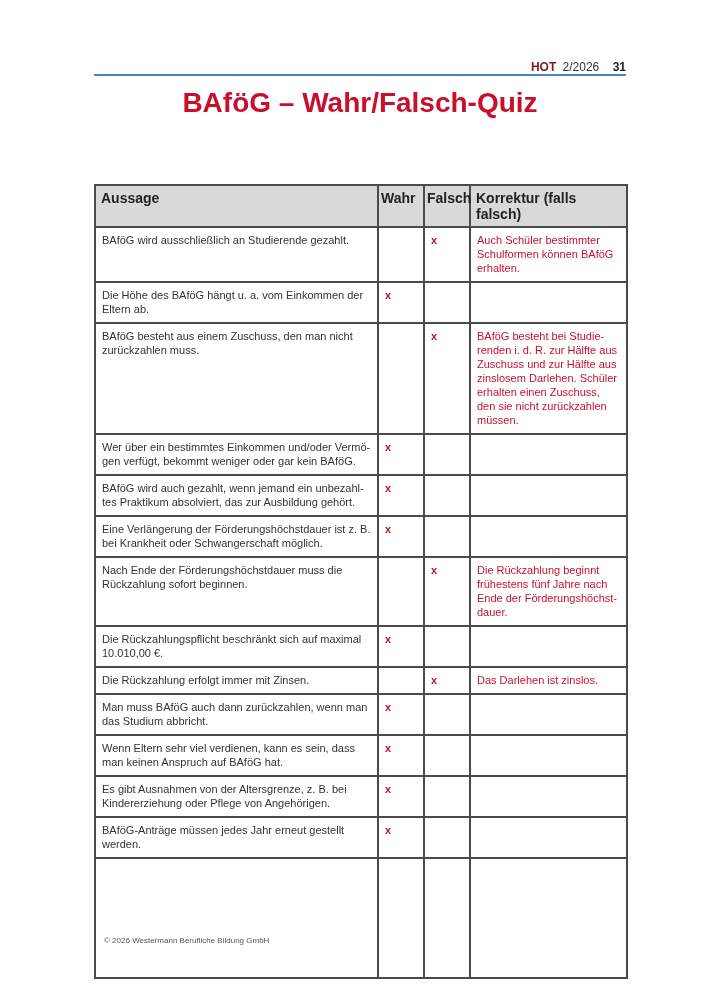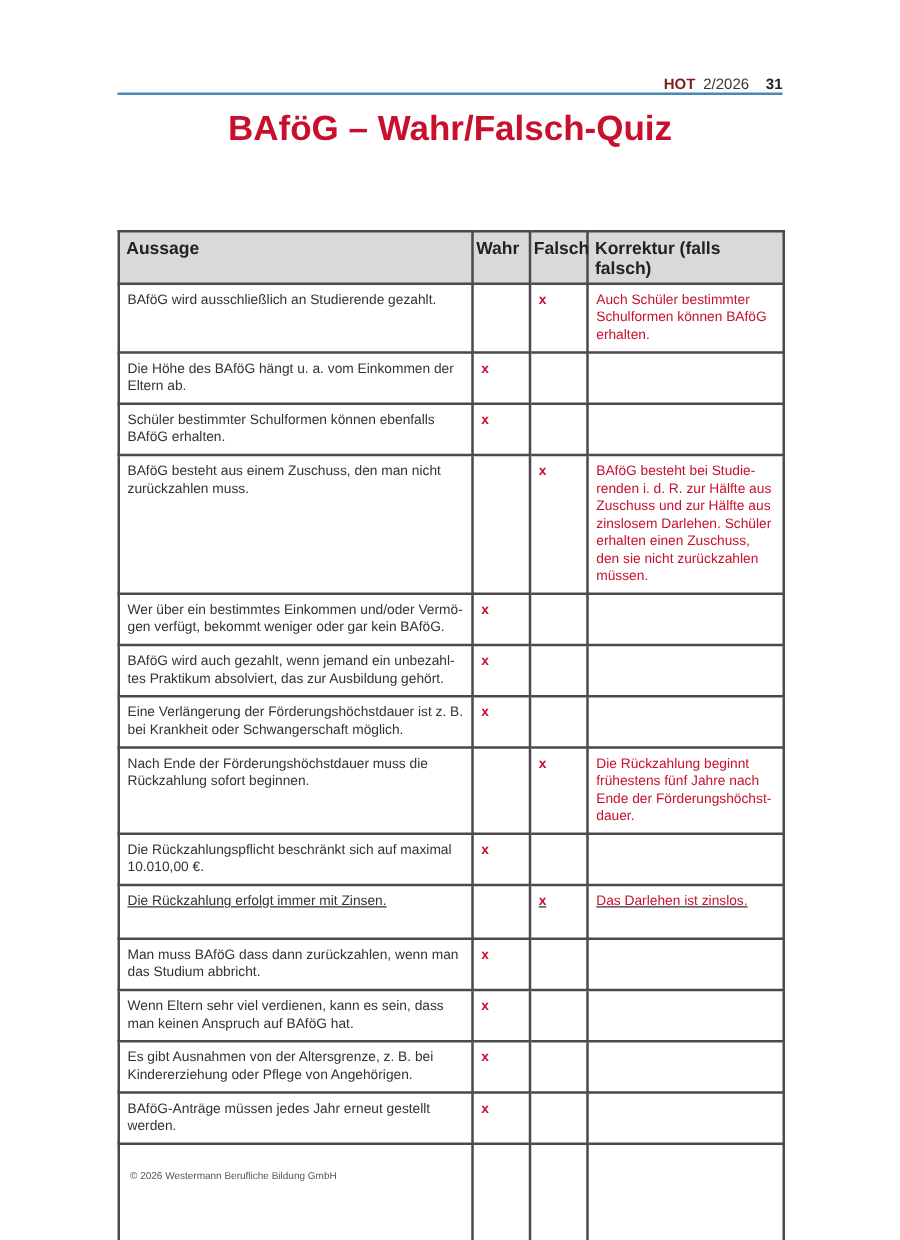--- a/index.html
+++ b/index.html
@@ -58,26 +58,20 @@
         <td class="mark"></td>
         <td class="mark">x</td>
         <td class="corr">Auch Schüler bestimmter Schulformen können BAföG erhalten.</td>
       </tr>
       <tr style="height: 40px;">
         <td class="stmt">Die Höhe des BAföG hängt u. a. vom Einkommen der Eltern ab.</td>
         <td class="mark">x</td>
         <td class="mark"></td>
         <td class="corr"></td>
       </tr>
-      <tr style="height: 40px;">
-        <td class="stmt">Schüler bestimmter Schulformen können ebenfalls BAföG erhalten.</td>
-        <td class="mark">x</td>
-        <td class="mark"></td>
-        <td class="corr"></td>
-      </tr>
       <tr style="height: 107px;">
         <td class="stmt">BAföG besteht aus einem Zuschuss, den man nicht zurückzahlen muss.</td>
         <td class="mark"></td>
         <td class="mark">x</td>
         <td class="corr">BAföG besteht bei Studie-renden i. d. R. zur Hälfte aus Zuschuss und zur Hälfte aus zinslosem Darlehen. Schüler erhalten einen Zuschuss, den sie nicht zurückzahlen müssen.</td>
       </tr>
       <tr style="height: 40px;">
         <td class="stmt">Wer über ein bestimmtes Einkommen und/oder Vermö-gen verfügt, bekommt weniger oder gar kein BAföG.</td>
         <td class="mark">x</td>
         <td class="mark"></td>
@@ -100,28 +94,28 @@
         <td class="mark"></td>
         <td class="mark">x</td>
         <td class="corr">Die Rückzahlung beginnt frühestens fünf Jahre nach Ende der Förderungshöchst-dauer.</td>
       </tr>
       <tr style="height: 40px;">
         <td class="stmt">Die Rückzahlungspflicht beschränkt sich auf maximal 10.010,00 €.</td>
         <td class="mark">x</td>
         <td class="mark"></td>
         <td class="corr"></td>
       </tr>
-      <tr style="height: 43px; text-decoration: underline;">
+      <tr style="height: 27px;">
         <td class="stmt">Die Rückzahlung erfolgt immer mit Zinsen.</td>
         <td class="mark"></td>
         <td class="mark">x</td>
         <td class="corr">Das Darlehen ist zinslos.</td>
       </tr>
       <tr style="height: 40px;">
-        <td class="stmt">Man muss BAföG dass dann zurückzahlen, wenn man das Studium abbricht.</td>
+        <td class="stmt">Man muss BAföG auch dann zurückzahlen, wenn man das Studium abbricht.</td>
         <td class="mark">x</td>
         <td class="mark"></td>
         <td class="corr"></td>
       </tr>
       <tr style="height: 40px;">
         <td class="stmt">Wenn Eltern sehr viel verdienen, kann es sein, dass man keinen Anspruch auf BAföG hat.</td>
         <td class="mark">x</td>
         <td class="mark"></td>
         <td class="corr"></td>
       </tr>

